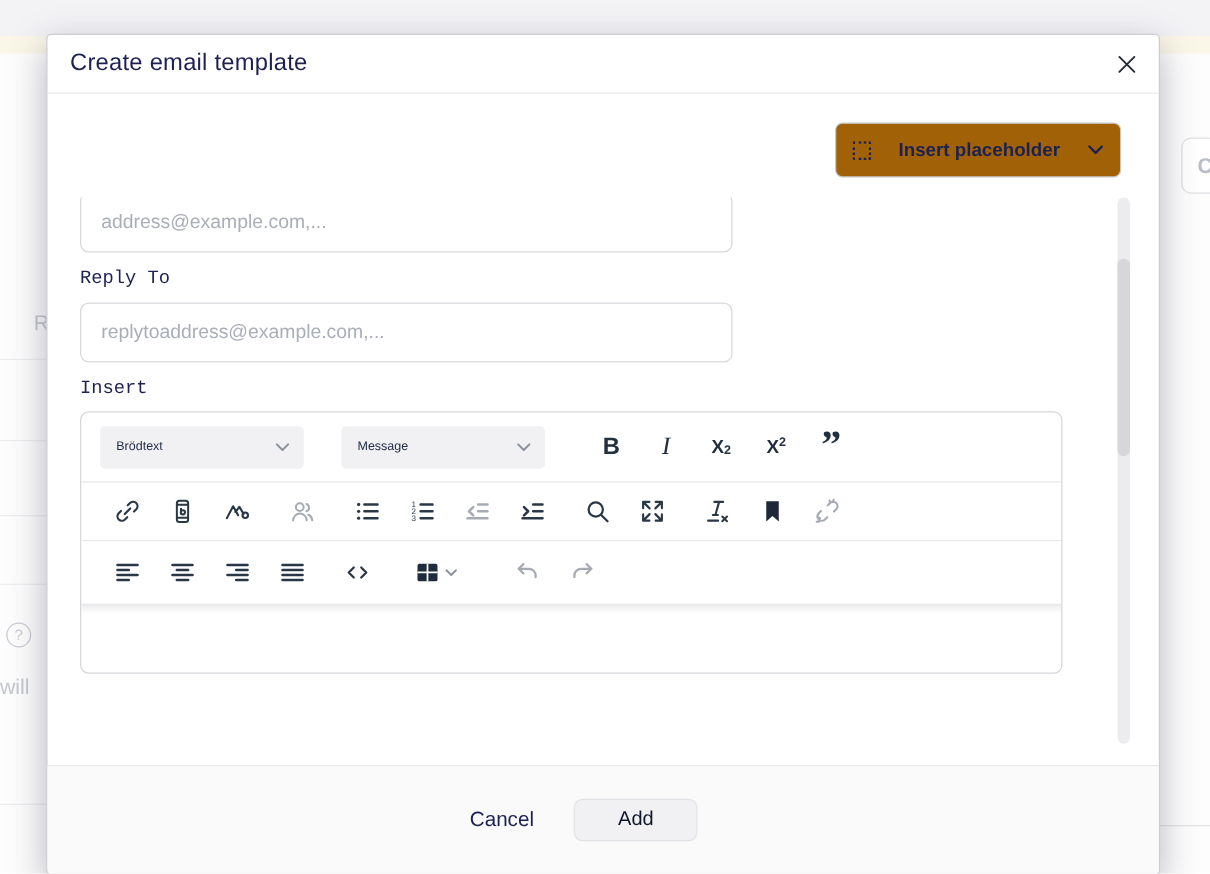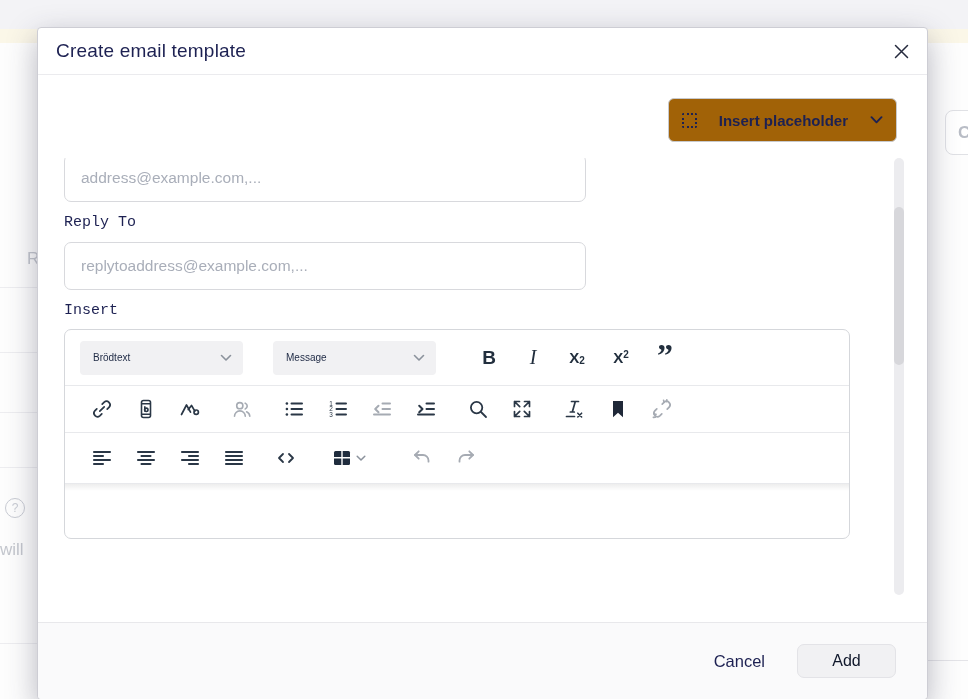--- a/index.html
+++ b/index.html
@@ -72,23 +72,23 @@
   .glyph-bold { font-size:19px; font-weight:bold; color:#222f3e; }
   .glyph-italic { font-family:"Liberation Serif", serif; font-style:italic; font-size:20px; color:#222f3e; }
   .glyph-script { font-size:15px; font-weight:600; color:#222f3e; display:flex; align-items:flex-end; }
   .glyph-script sub, .glyph-script sup { font-size:10px; font-weight:bold; }
   .glyph-quote { font-family:"Liberation Serif", serif; font-weight:bold; font-size:32px; color:#222f3e; line-height:10px; height:16px; overflow:visible; }
   .gap20 { margin-left:20px; } .grp { margin-left:28px; }
   .table-group { display:flex; align-items:center; gap:2px; }
   .grp-undo { margin-left:40px; }
 
   
-  .modal-footer { position:absolute; left:0; bottom:0; width:100%; height:77px; background:#fafafb;
+  .modal-footer { position:absolute; left:0; bottom:0; width:100%; height:87px; background:#fafafb;
                   border-top:1px solid #e8e8eb; border-radius:0 0 4px 4px; display:flex; align-items:center;
-                  justify-content:flex-end; padding-right:31px; gap:32px; }
+                  justify-content:center; padding-right:31px; gap:32px; }
   .cancel-btn { background:none; border:none; font-size:16.5px; color:#1d2152; cursor:pointer; font-family:"Liberation Sans",sans-serif; }
   .add-btn { width:99px; height:34px; background:#f1f1f3; border:1px solid #e3e3e7; border-radius:7px;
              font-size:16px; color:#0f172a; font-family:"Liberation Sans",sans-serif; }
 </style>
 </head>
 <body>
 
 <div class="stage">
 
   <div class="topbar"></div>

